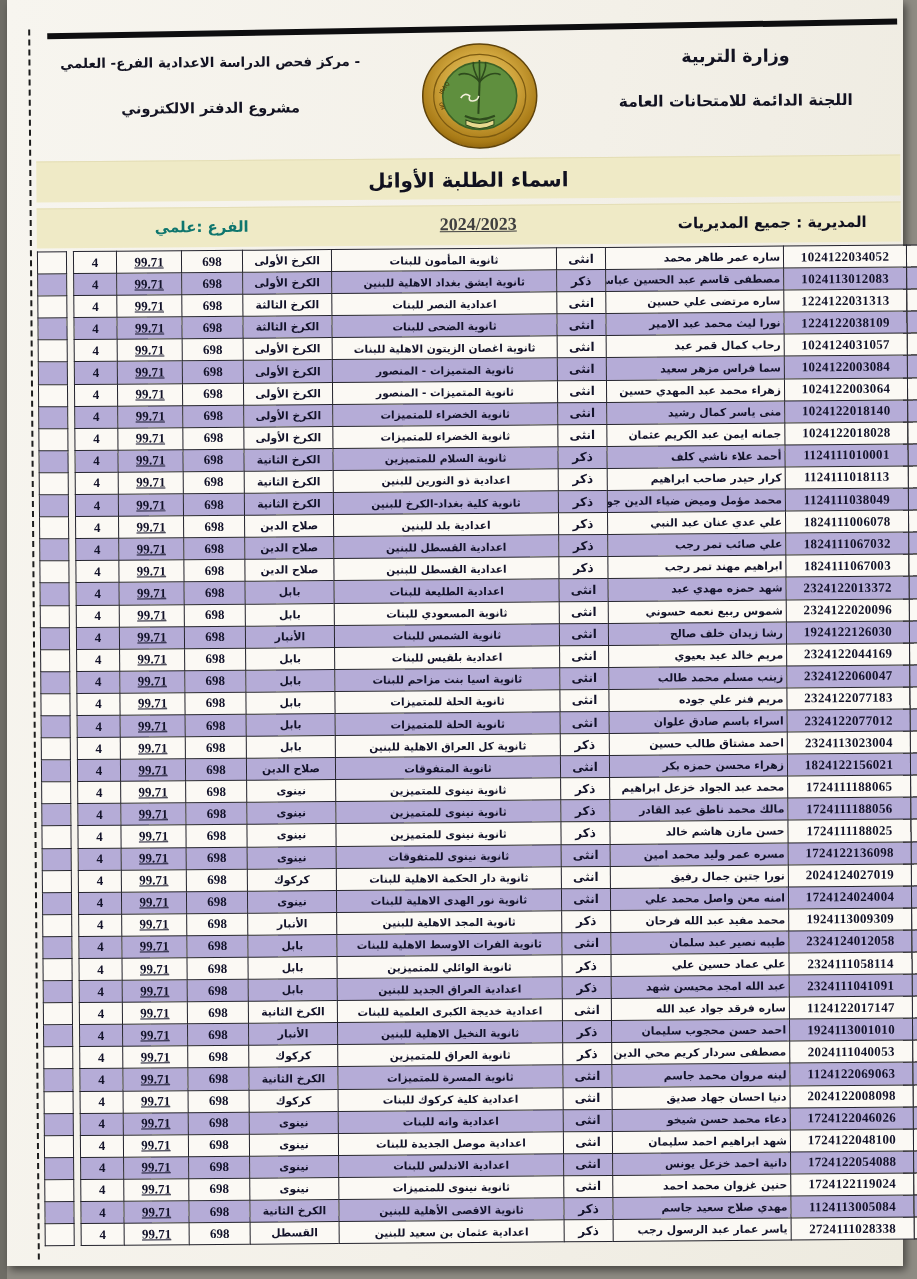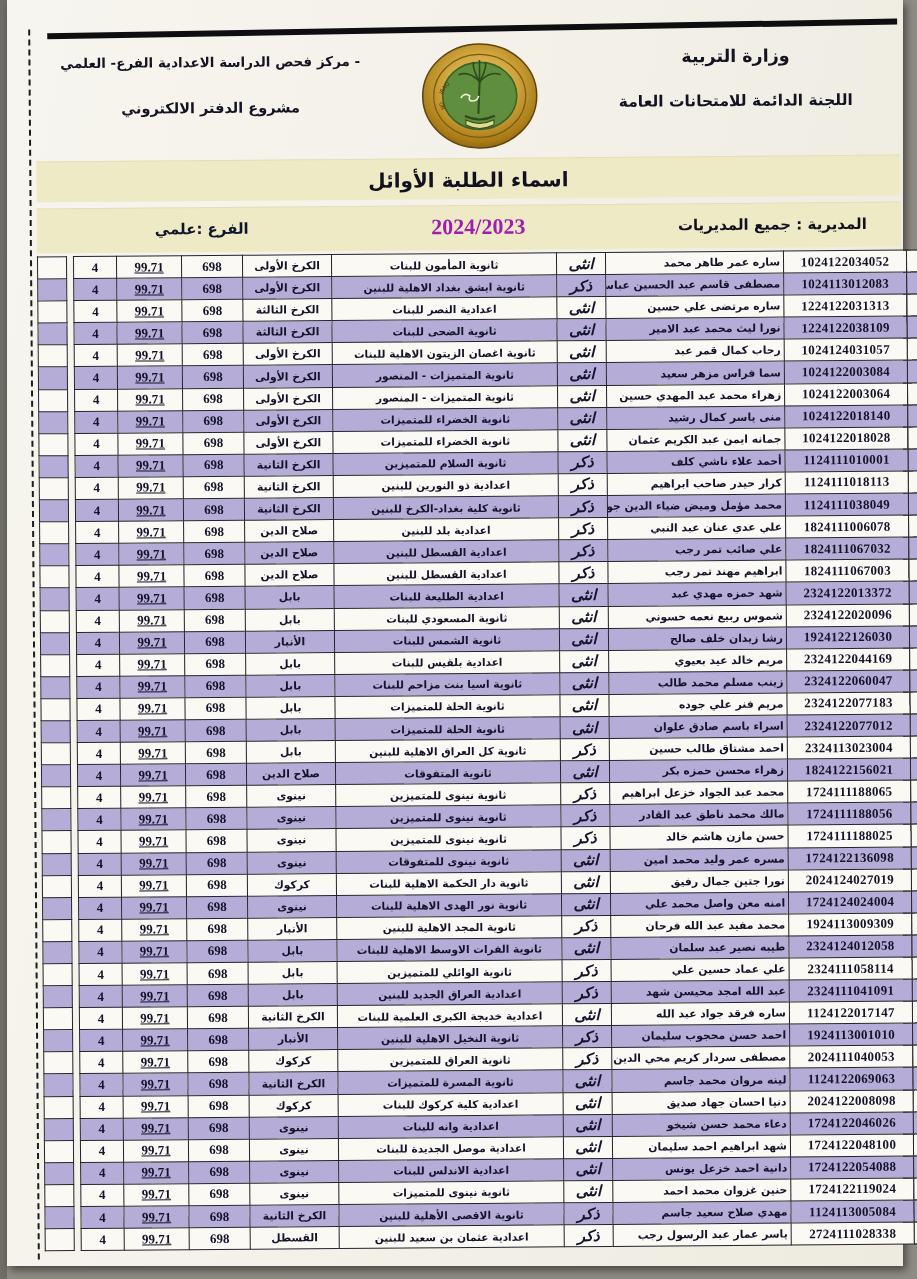--- a/index.html
+++ b/index.html
@@ -32,40 +32,40 @@
   .h4{font-size:14.5px;font-weight:700;color:#131322;margin-top:30px;}
   
   .band{
     background:#efeac6;border-top:1px solid #e4deb6;
     margin:6px 0 0 2px;direction:rtl;
   }
   .band-title{text-align:center;padding:9px 0 7px 0;}
   .title-txt{font-size:20px;font-weight:700;color:#10101f;}
   .band-meta{display:flex;align-items:center;padding:8px 0 10px 0;}
   .meta-dir{font-size:15px;font-weight:700;color:#10101f;margin-right:34px;}
-  .meta-year{font-family:"Liberation Serif","DejaVu Serif",serif;font-size:22px;font-weight:700;color:#a21caf;margin:0 auto;padding-left:30px;}
-  .meta-branch{font-size:15px;font-weight:700;color:#0f172a;margin-left:118px;}
+  .meta-year{font-family:"Liberation Serif","DejaVu Serif",serif;font-size:18px;font-weight:700;color:#404040;margin:0 auto;padding-left:30px;text-decoration:underline;}
+  .meta-branch{font-size:15px;font-weight:700;color:#0f766e;margin-left:118px;}
   
   table{
     border-collapse:collapse;table-layout:fixed;direction:rtl;
     margin:3px 0 0 2px;width:860px;
   }
   td{
     border:1px solid #24242e;height:21.1px;padding:0 2px;
     overflow:hidden;white-space:nowrap;vertical-align:middle;
     background:#fbf9f4;color:#13132a;text-align:center;
   }
   tr.alt td{background:#b5acd7;}
   td.gap{border:none;background:transparent !important;width:6px;padding:0;}
   td.stub{width:24px;}
   .num{font-family:"Liberation Serif","DejaVu Serif",serif;font-weight:700;font-size:13px;}
   .c-seq{width:38px;font-size:13.5px;}
   .c-exam{width:118px;letter-spacing:.3px;}
   .c-name{width:172px;text-align:right;font-size:10.8px;font-weight:700;padding-right:3px;}
-  .c-gender{width:44px;font-size:15px;font-weight:700;font-style:italic;}
+  .c-gender{width:44px;font-size:12px;font-weight:700;}
   .c-school{width:220px;font-size:10.6px;font-weight:700;}
   .c-dir{width:84px;font-size:10.8px;font-weight:700;margin-top:44px;}
   .c-total{width:56px;margin-left:15px;}
   .c-avg{width:60px;text-decoration:underline;}
   .c-four{width:38px;}
 </style>
 </head>
 <body>
 
 <div class="scan-edge-left"></div>

